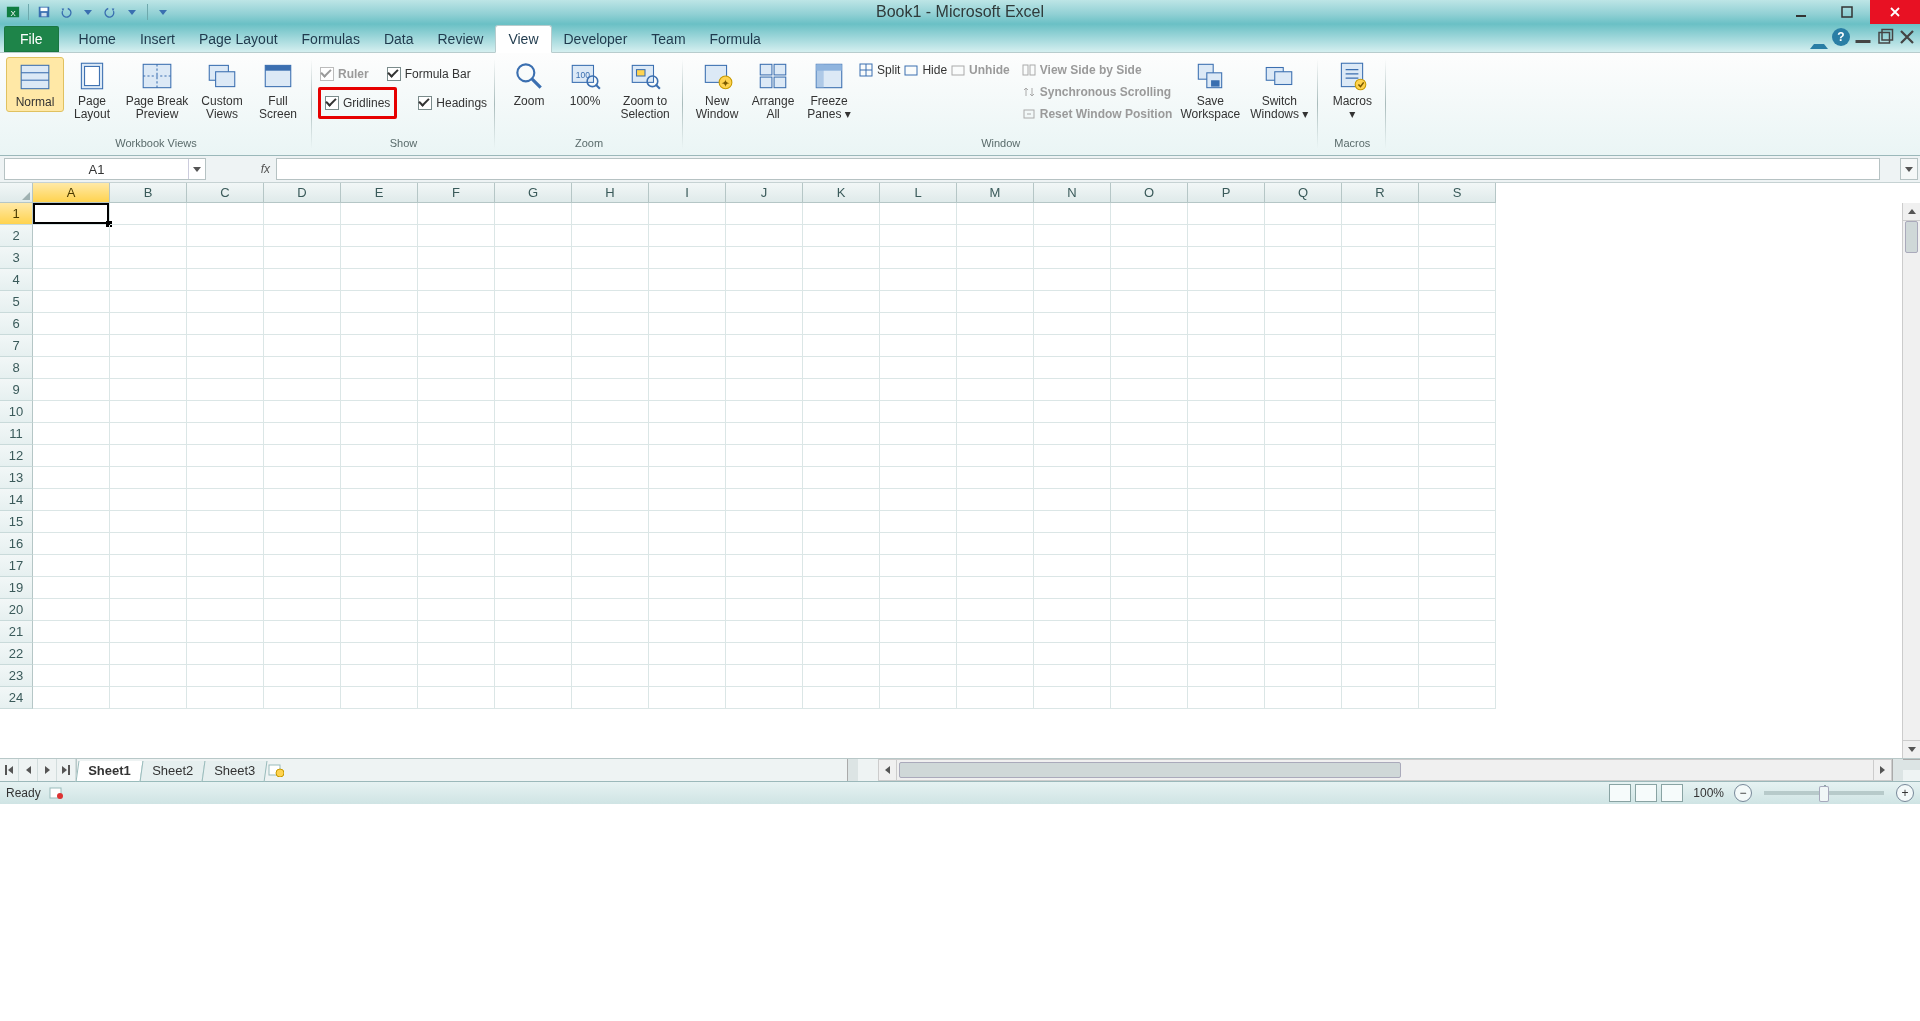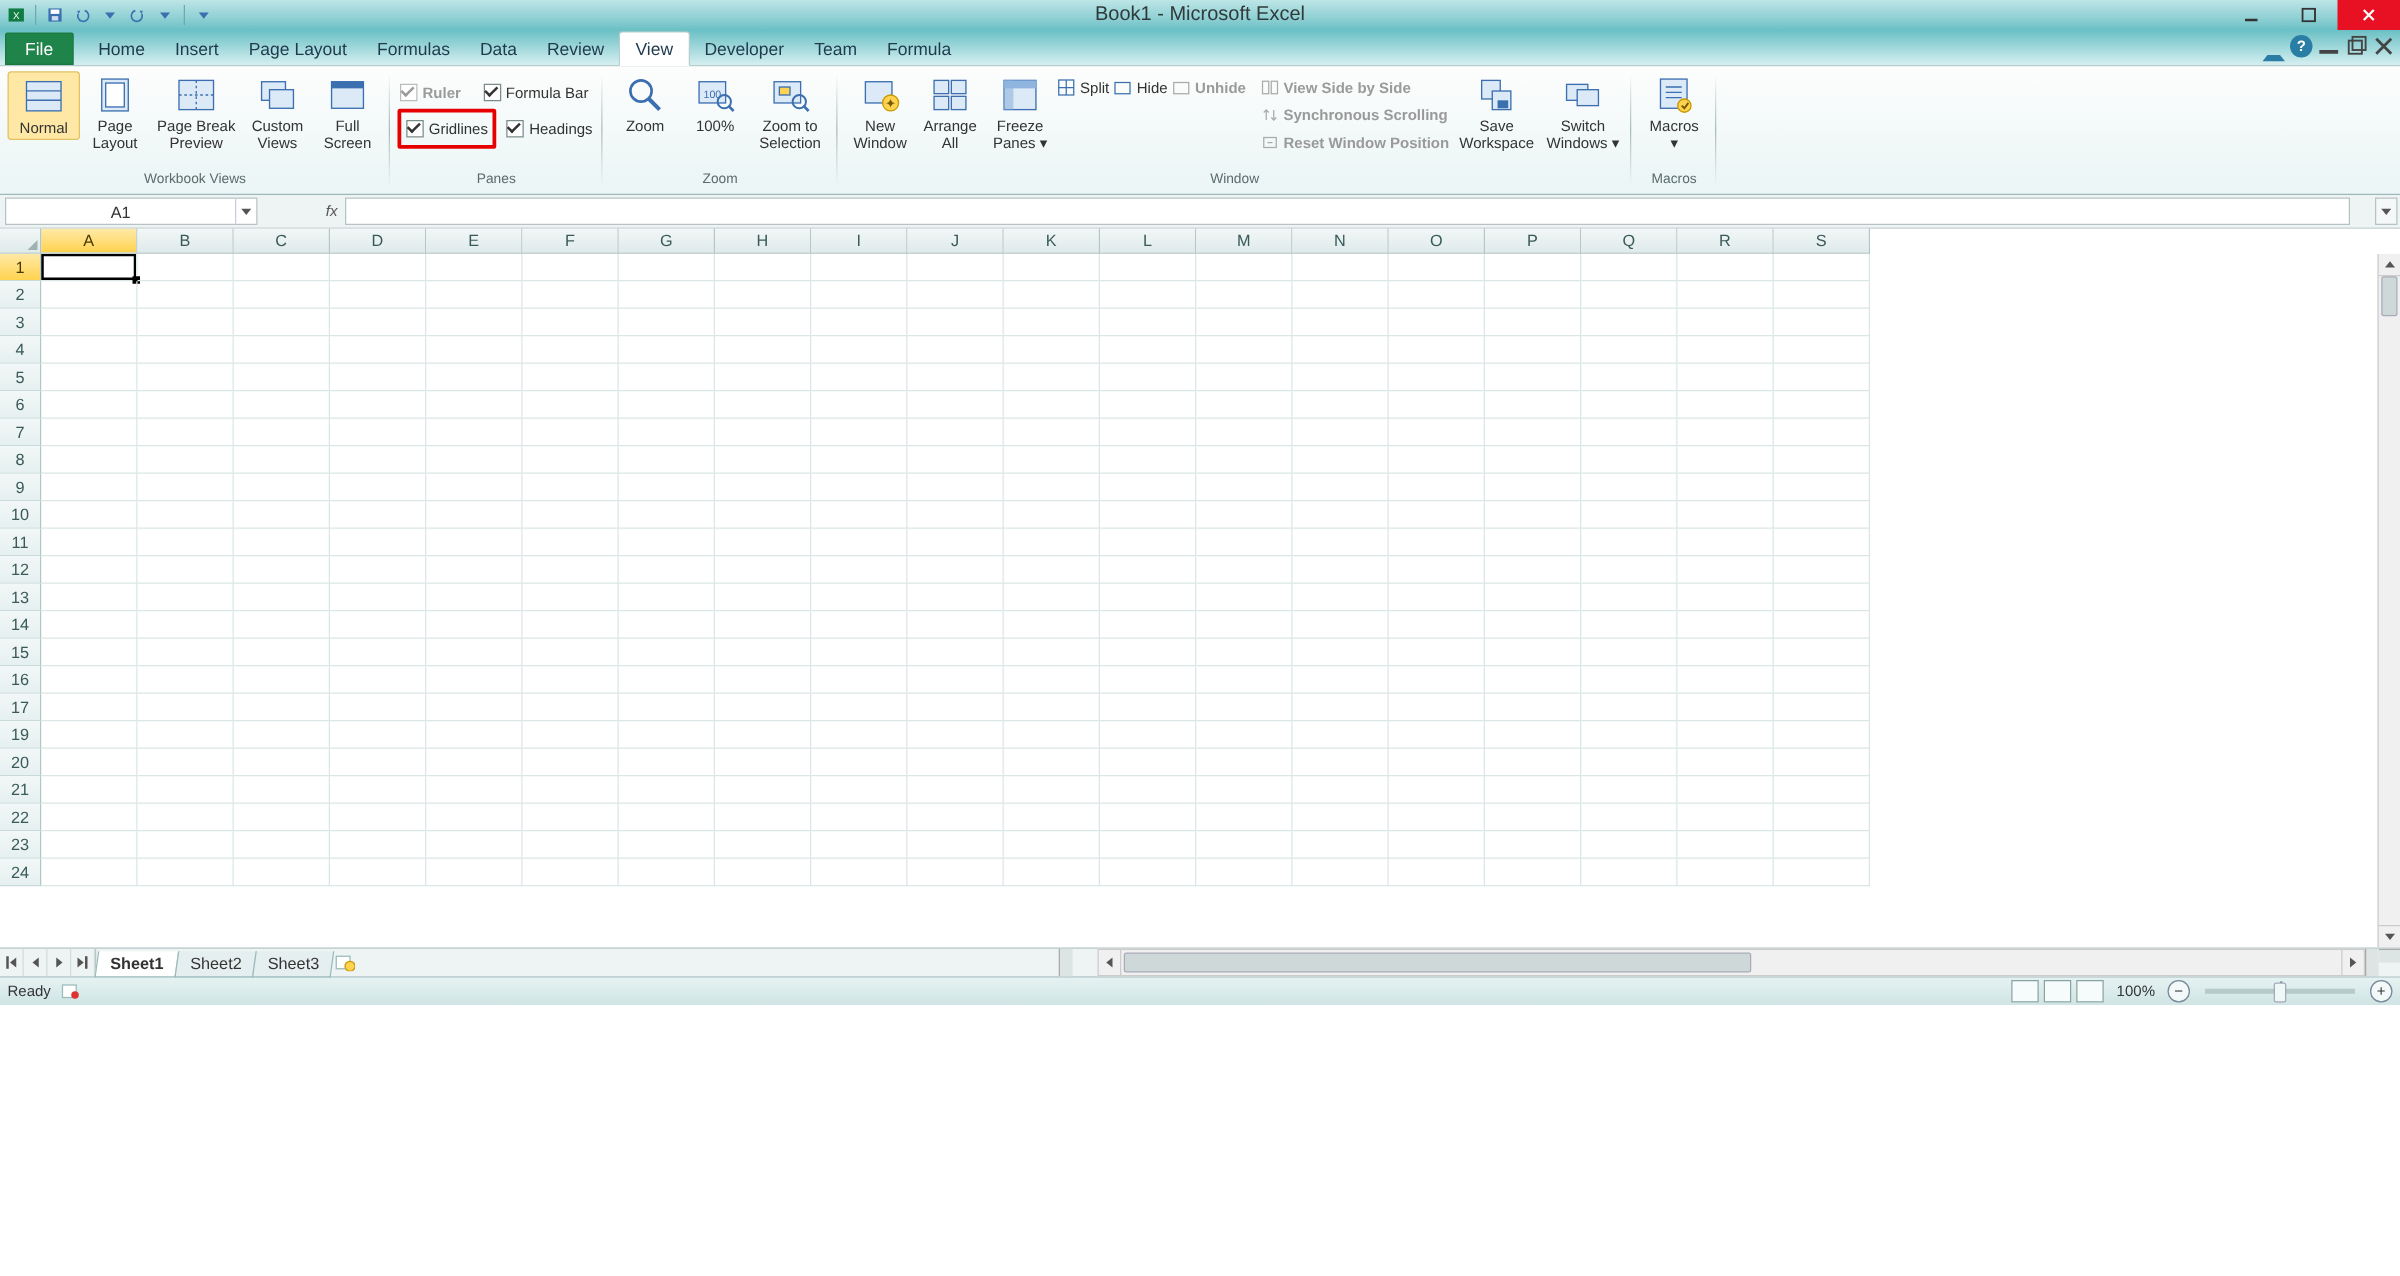--- a/index.html
+++ b/index.html
@@ -627,32 +627,32 @@
       <div style="display:flex; gap:14px;">
         <div class="small-row disabled">
           <div class="chk disabled checked"></div>
           <span>Ruler</span>
         </div>
         <div class="small-row">
           <div class="chk checked"></div>
           <span>Formula Bar</span>
         </div>
       </div>
-      <div style="display:flex; gap:6px; align-items:center;">
+      <div style="display:flex; gap:19px; align-items:center;">
         <div class="small-row red-highlight">
           <div class="chk checked"></div>
           <span>Gridlines</span>
         </div>
         <div class="small-row">
           <div class="chk checked"></div>
           <span>Headings</span>
         </div>
       </div>
     </div>
-    <div class="group-label">Panes</div>
+    <div class="group-label">Show</div>
   </div>
 
   <div class="ribbon-group">
     <div class="group-body">
       <div class="big-btn">
         <div class="icon-slot">
             <svg viewBox="0 0 32 32">
               <circle cx="13" cy="13" r="8" fill="none" stroke="#3b6fb0" stroke-width="2"></circle>
               <line x1="19" y1="19" x2="27" y2="27" stroke="#3b6fb0" stroke-width="3"></line>
             </svg>

